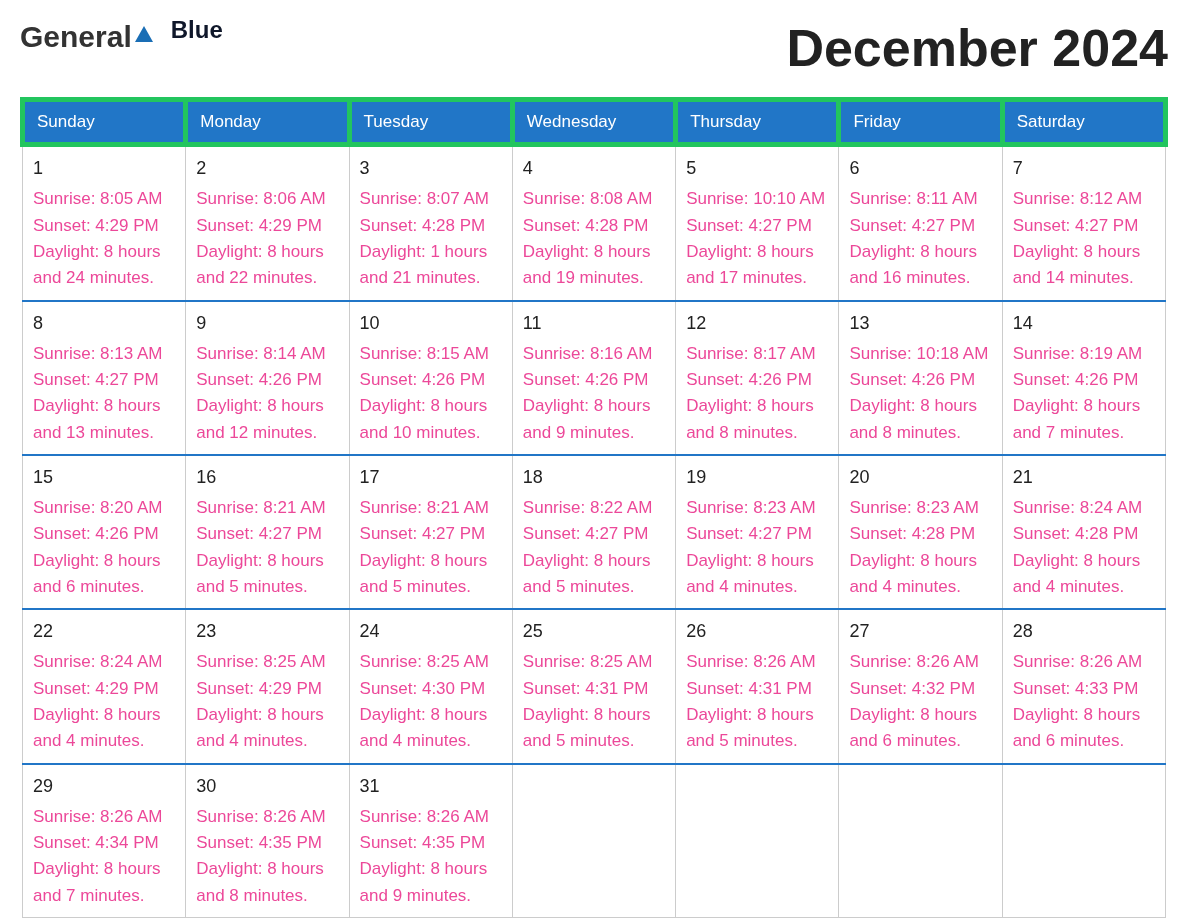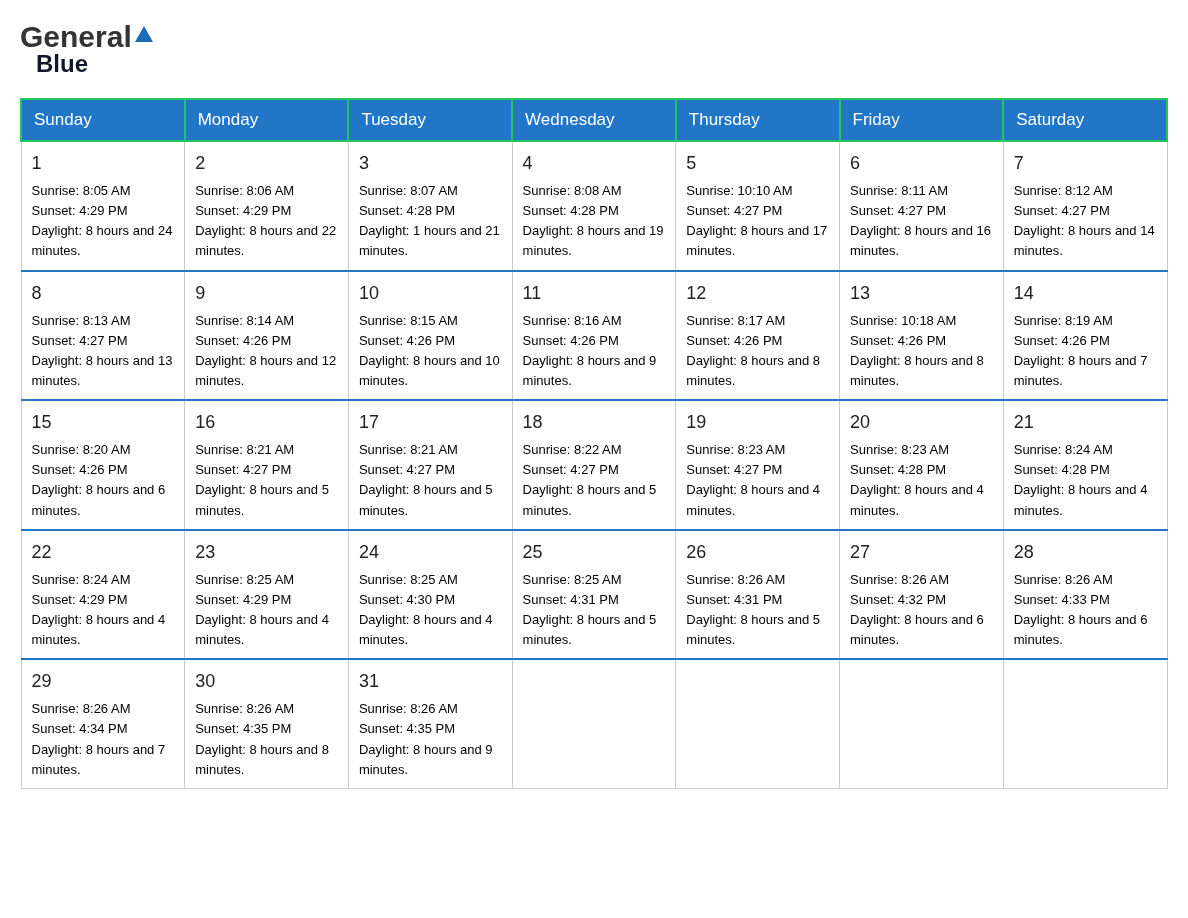--- a/index.html
+++ b/index.html
@@ -11,21 +11,21 @@
       padding: 20px;
     }
     .header {
       display: flex;
       justify-content: space-between;
       align-items: flex-start;
       margin-bottom: 20px;
     }
     .logo {
       display: flex;
-      flex-direction: column;
+      flex-direction: row;
       align-items: flex-start;
       text-align: right;
     }
     .title-section {
       text-align: right;
     }
     .main-title {
       font-size: 52px;
       font-weight: bold;
       color: #222;
@@ -41,42 +41,42 @@
       border-collapse: collapse;
       border: 1px solid #888;
     }
     .calendar th {
       background-color: #2176c7;
       color: white;
       padding: 10px 12px;
       text-align: left;
       font-size: 17px;
       font-weight: normal;
-      border: 2px solid #22c55e;
+      border: 5px solid #22c55e;
     }
     .calendar td {
       vertical-align: top;
       padding: 8px 10px;
       border: 1px solid #ccc;
       width: 14.28%;
       min-height: 110px;
       font-size: 13px;
       color: #333;
       line-height: 1.5;
     }
     .day-number {
       font-size: 18px;
       font-weight: normal;
       color: #222;
       display: block;
       margin-bottom: 4px;
     }
     .day-info {
-      font-size: 13px;
-      color: #000000;
+      font-size: 17px;
+      color: #ec4899;
       line-height: 1.55;
     }
     .calendar tr td {
       border-top: 2px solid #2176c7;
     }
     .calendar tr:first-child td {
       border-top: none;
     }
     .logo-wrapper {
       display: flex;
@@ -90,20 +90,21 @@
   <div class="logo">
     <div class="logo-wrapper">
       <span style="font-size:30px; font-weight:bold; color:#333;">General</span>
       <svg width="22" height="22" viewBox="0 0 22 22" style="margin-left:1px; margin-top:-4px;">
         <polygon points="11,2 20,18 2,18" fill="#1a6eb5"></polygon>
       </svg>
     </div>
     <div style="font-size:24px; font-weight:bold; color:#0f172a; margin-top:-4px; margin-left:16px;">Blue</div>
   </div>
   <div class="title-section">
+    <div class="main-title">December 2024</div>
   </div>
 </div>
 
 <table class="calendar">
   <thead>
     <tr>
     <th>Sunday</th>
         <th>Monday</th>
         <th>Tuesday</th>
         <th>Wednesday</th>

